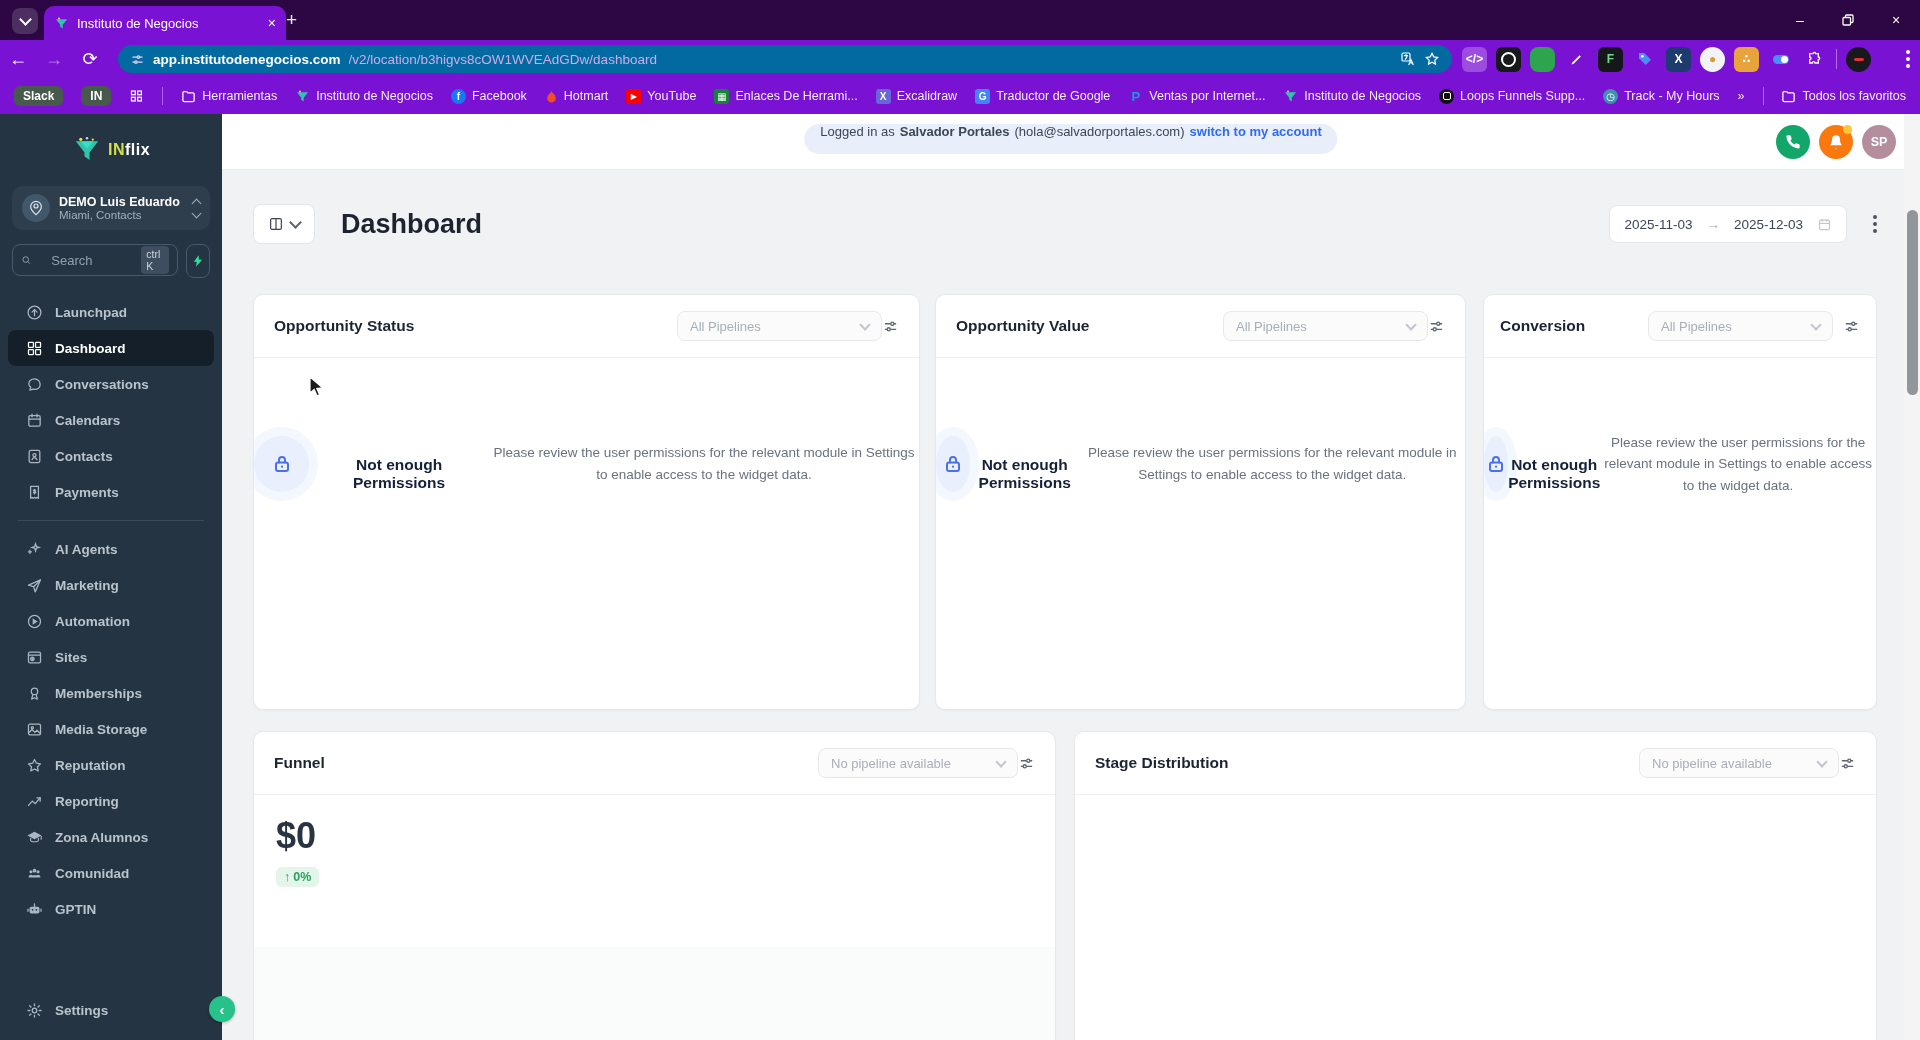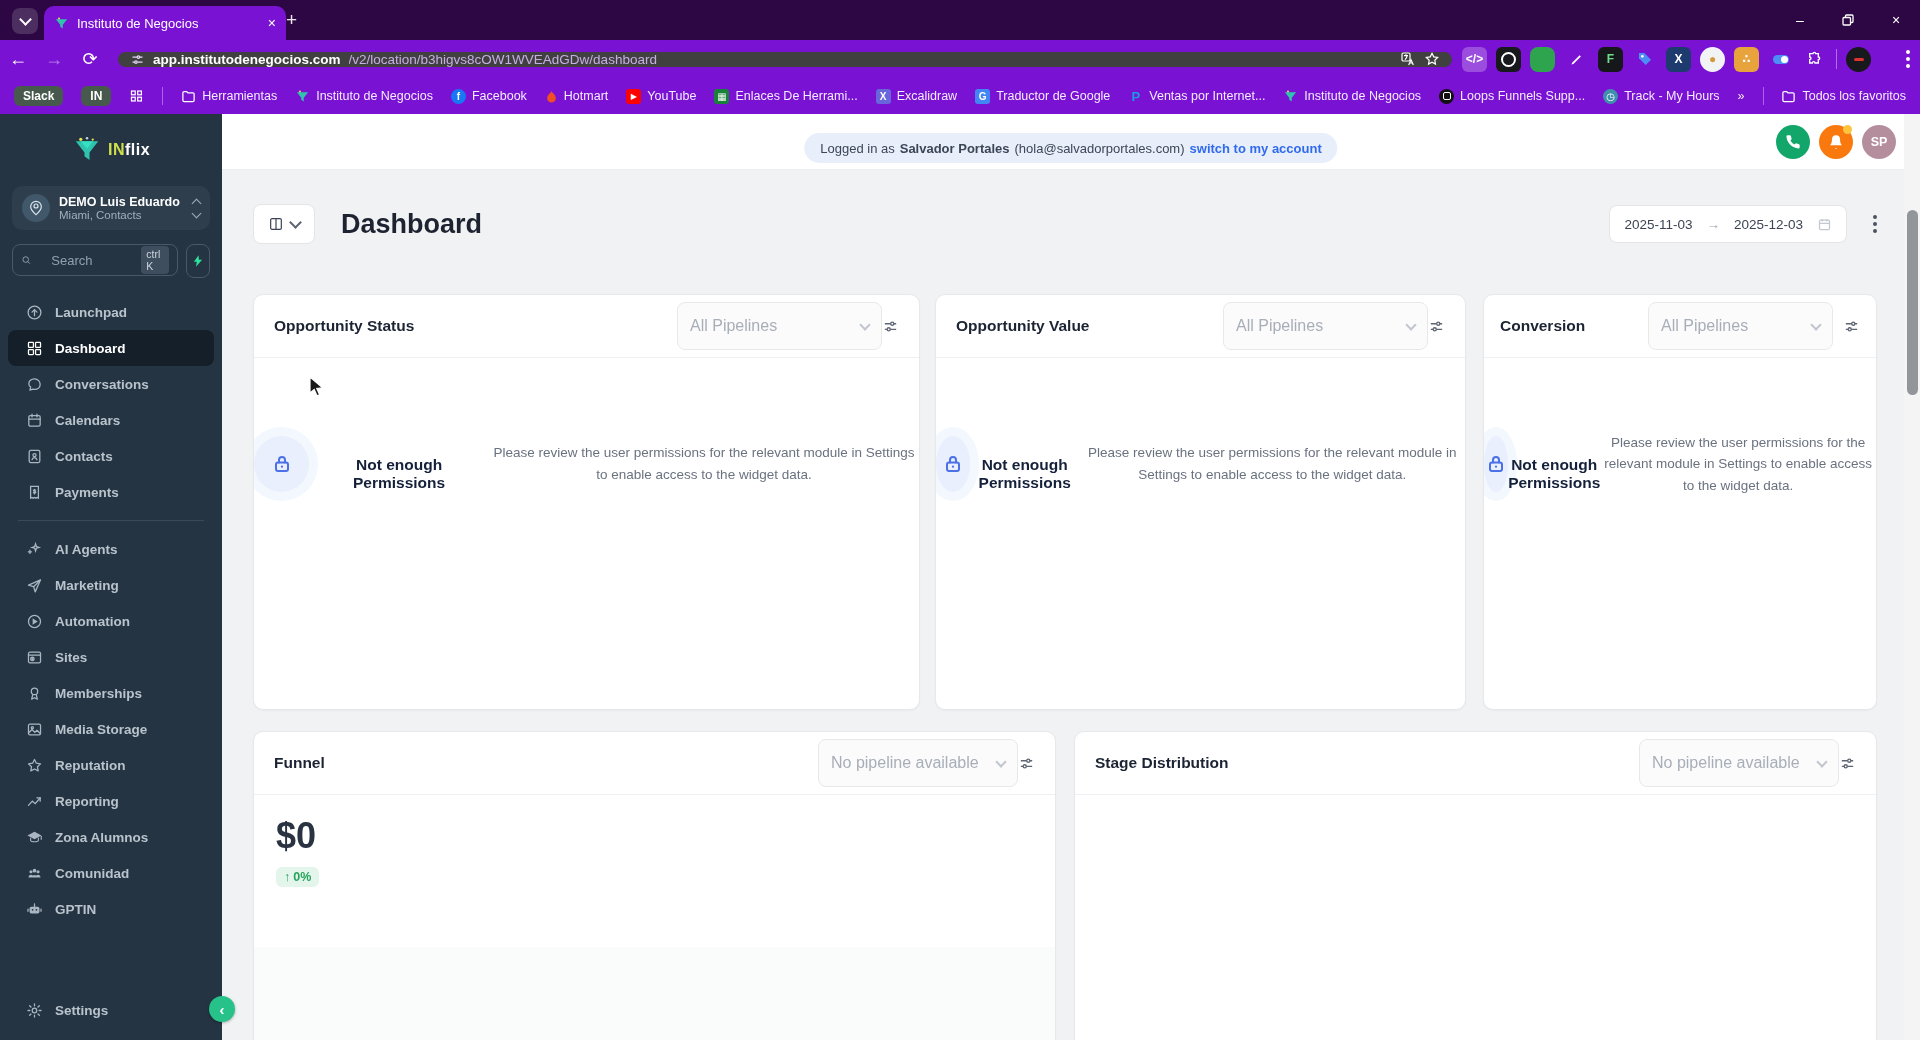--- a/index.html
+++ b/index.html
@@ -13,21 +13,21 @@
   #tab{position:absolute;left:44px;top:6px;width:222px;height:34px;background:#7a12d3;
     border-radius:10px 10px 0 0;display:flex;align-items:center;padding:0 10px;gap:8px;color:#fff;}
   #tab .title{font-size:13px;flex:1;white-space:nowrap;overflow:hidden;}
   .tab-x{color:#fff;font-size:14px;line-height:1;}
   #new-tab{position:absolute;left:286px;top:9px;color:rgba(255,255,255,.9);font-size:19px;}
   #win-controls{position:absolute;right:0;top:0;height:40px;display:flex;}
   #win-controls .wc{width:48px;height:40px;display:flex;align-items:center;justify-content:center;color:#fff;font-size:14px;}
   #toolbar{position:absolute;left:0;top:40px;width:1920px;height:38px;background:#7a12d3;display:flex;align-items:center;}
   .navg{color:#fff;font-size:18px;width:36px;text-align:center;}
   .navg.dim{color:rgba(255,255,255,.45);}
-  #omnibox{height:15px;border-radius:14px;background:#404040;display:flex;align-items:center;
+  #omnibox{height:28px;border-radius:14px;background:#0369a1;display:flex;align-items:center;
     padding:0 12px;gap:8px;flex:1;margin:0 10px;color:#fff;min-width:0;}
   #omnibox .host{font-size:13.5px;font-weight:700;color:#fff;}
   #omnibox .path{font-size:13.5px;color:#c7aee6;flex:1;white-space:nowrap;overflow:hidden;}
   .ext-row{display:flex;align-items:center;gap:9px;margin-right:10px;}
   .ext{width:25px;height:25px;border-radius:6px;display:flex;align-items:center;justify-content:center;
     color:#fff;font-size:12px;font-weight:700;}
   #bookmarks{position:absolute;left:0;top:78px;width:1920px;height:36px;background:#7a12d3;
     display:flex;align-items:center;padding:0 14px;gap:18px;color:#f4ecff;font-size:12.5px;box-sizing:border-box;}
   .bm{display:flex;align-items:center;gap:6px;white-space:nowrap;}
   .bm-pill{background:#47594d;color:#fff;border-radius:6px;padding:3px 9px;font-weight:700;font-size:12px;}
@@ -63,22 +63,22 @@
   .nav-item svg{flex:none;color:#a9b6c1;}
   .nav-item.active{background:#141f29;color:#fff;}
   .nav-item.active svg{color:#fff;}
   .nav-div{height:1px;background:#3a4a59;margin:10px 18px;}
   #settings-item{margin-top:auto;}
   #collapse{position:absolute;left:209px;top:882px;width:26px;height:26px;border-radius:50%;
     background:#27c289;color:#fff;display:flex;align-items:center;justify-content:center;
     font-size:15px;font-weight:700;box-shadow:0 1px 3px rgba(0,0,0,.3);}
   #content{position:absolute;left:222px;top:0;width:1698px;height:926px;}
   #apphead{position:absolute;left:0;top:0;width:1698px;height:56px;background:#fff;border-bottom:1px solid #ebedef;box-sizing:border-box;}
-  #banner{position:absolute;left:50%;transform:translateX(-50%);top:19px;height:30px;background:#e9eefb;
-    border-radius:16px;display:flex;align-items:center;padding:0 16px;gap:5px;font-size:13px;color:#3b4656;white-space:nowrap;}
+  #banner{position:absolute;left:50%;transform:translateX(-50%);top:10px;height:30px;background:#e9eefb;
+    border-radius:16px;display:flex;padding:0 16px;gap:5px;font-size:13px;color:#3b4656;white-space:nowrap;}
   #banner .nm{font-weight:700;}
   #banner a{color:#2f6bec;font-weight:600;text-decoration:none;}
   #headicons{position:absolute;right:24px;top:11px;display:flex;gap:9px;}
   .hic{width:34px;height:34px;border-radius:50%;display:flex;align-items:center;justify-content:center;position:relative;}
   #phone{background:#13a66b;} #bell{background:#f9790f;}
   #bell .dot{position:absolute;right:1px;top:0;width:9px;height:9px;border-radius:50%;background:#ffc43d;}
   #spav{background:#b48e9d;color:#fff;font-size:12.5px;font-weight:700;}
   
   #pagehead{position:absolute;left:31px;right:43px;top:88px;height:44px;display:flex;align-items:center;}
   #layoutbtn{width:60px;height:38px;background:#fff;border:1px solid #e3e5e8;border-radius:8px;
@@ -87,22 +87,22 @@
   #page-title{font-size:27px;font-weight:700;color:#1d2330;margin-left:26px;}
   #daterange{margin-left:auto;height:36px;background:#fff;border:1px solid #e3e5e8;border-radius:8px;
     display:flex;align-items:center;padding:0 14px;gap:14px;font-size:13.5px;color:#3c4454;}
   #daterange .arr{color:#9aa2ae;}
   .kebab{display:flex;flex-direction:column;gap:3px;margin-left:26px;}
   .kebab i{width:4px;height:4px;border-radius:50%;background:#4d545f;display:block;}
   .card{position:absolute;background:#fff;border:1px solid #e7e8ea;border-radius:10px;
     box-shadow:0 1px 2px rgba(16,24,40,.04);overflow:hidden;box-sizing:border-box;}
   .card-head{height:62px;display:flex;align-items:center;padding:0 20px;border-bottom:1px solid #eef0f2;}
   .card-title{font-size:15.5px;font-weight:600;color:#1c2434;margin-right:auto;white-space:nowrap;}
-  .dd{height:48px;border:1px solid #e6e8ea;background:#fbfbfc;border-radius:8px;display:flex;
-    align-items:center;justify-content:space-between;padding:0 12px;color:#a8aeb8;font-size:16px;box-sizing:border-box;}
+  .dd{height:30px;border:1px solid #e6e8ea;background:#fbfbfc;border-radius:8px;display:flex;
+    align-items:center;justify-content:space-between;padding:0 12px;color:#a8aeb8;font-size:13px;box-sizing:border-box;}
   .dd .chev{border-color:#c2c7cf;width:6px;height:6px;}
   .perm{display:flex;flex-direction:row;align-items:center;text-align:center;padding-top:68px;}
   .lockwrap{width:56px;height:56px;border-radius:50%;background:#e9effc;box-shadow:0 0 0 9px #f3f7fe;
     display:flex;align-items:center;justify-content:center;}
   .perm h3{font-size:15.5px;font-weight:700;color:#15213a;margin:30px 0 10px;}
   .perm p{font-size:13.5px;color:#6a7280;line-height:1.6;margin:0;}
   #funnel-amount{font-size:36px;font-weight:800;color:#2a3342;margin:20px 0 0 22px;}
   #funnel-delta{display:inline-flex;align-items:center;gap:3px;background:#e4f6eb;color:#27a35c;
     font-size:12.5px;font-weight:600;border-radius:6px;padding:3px 8px;margin:10px 0 0 22px;}
   .funnel-bg{position:absolute;left:0;right:0;top:215px;bottom:0;background:#fafbfb;}

